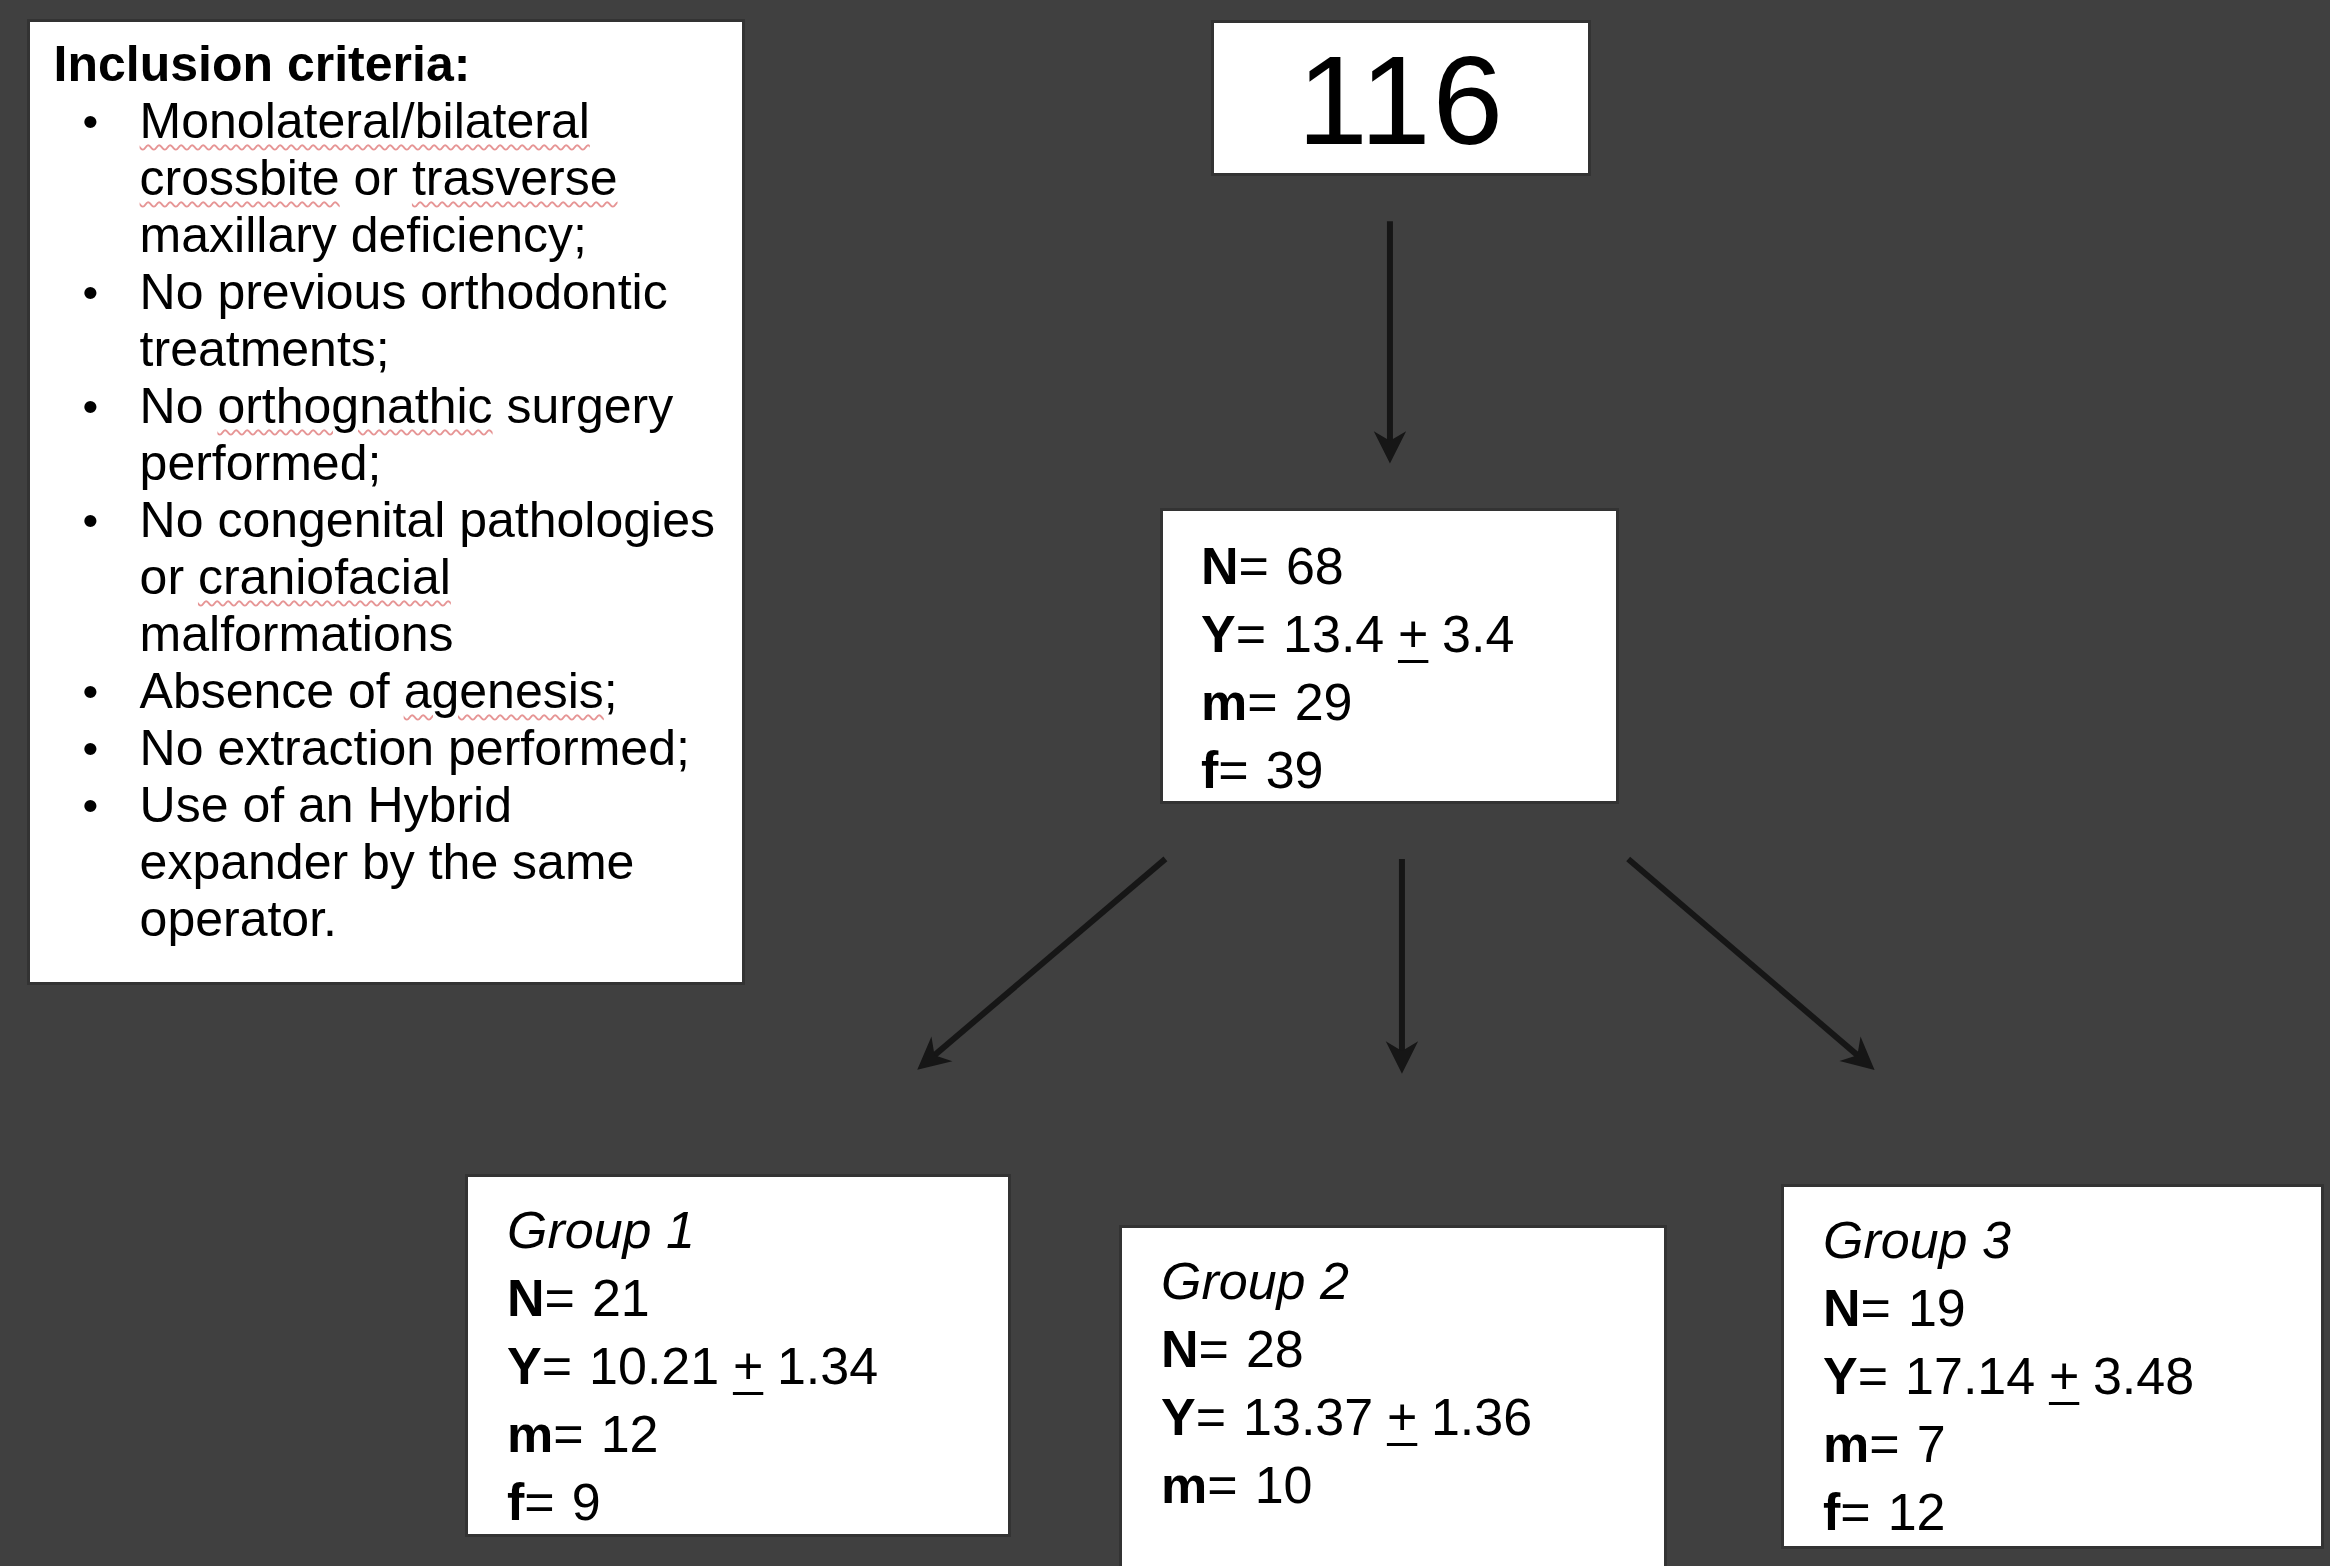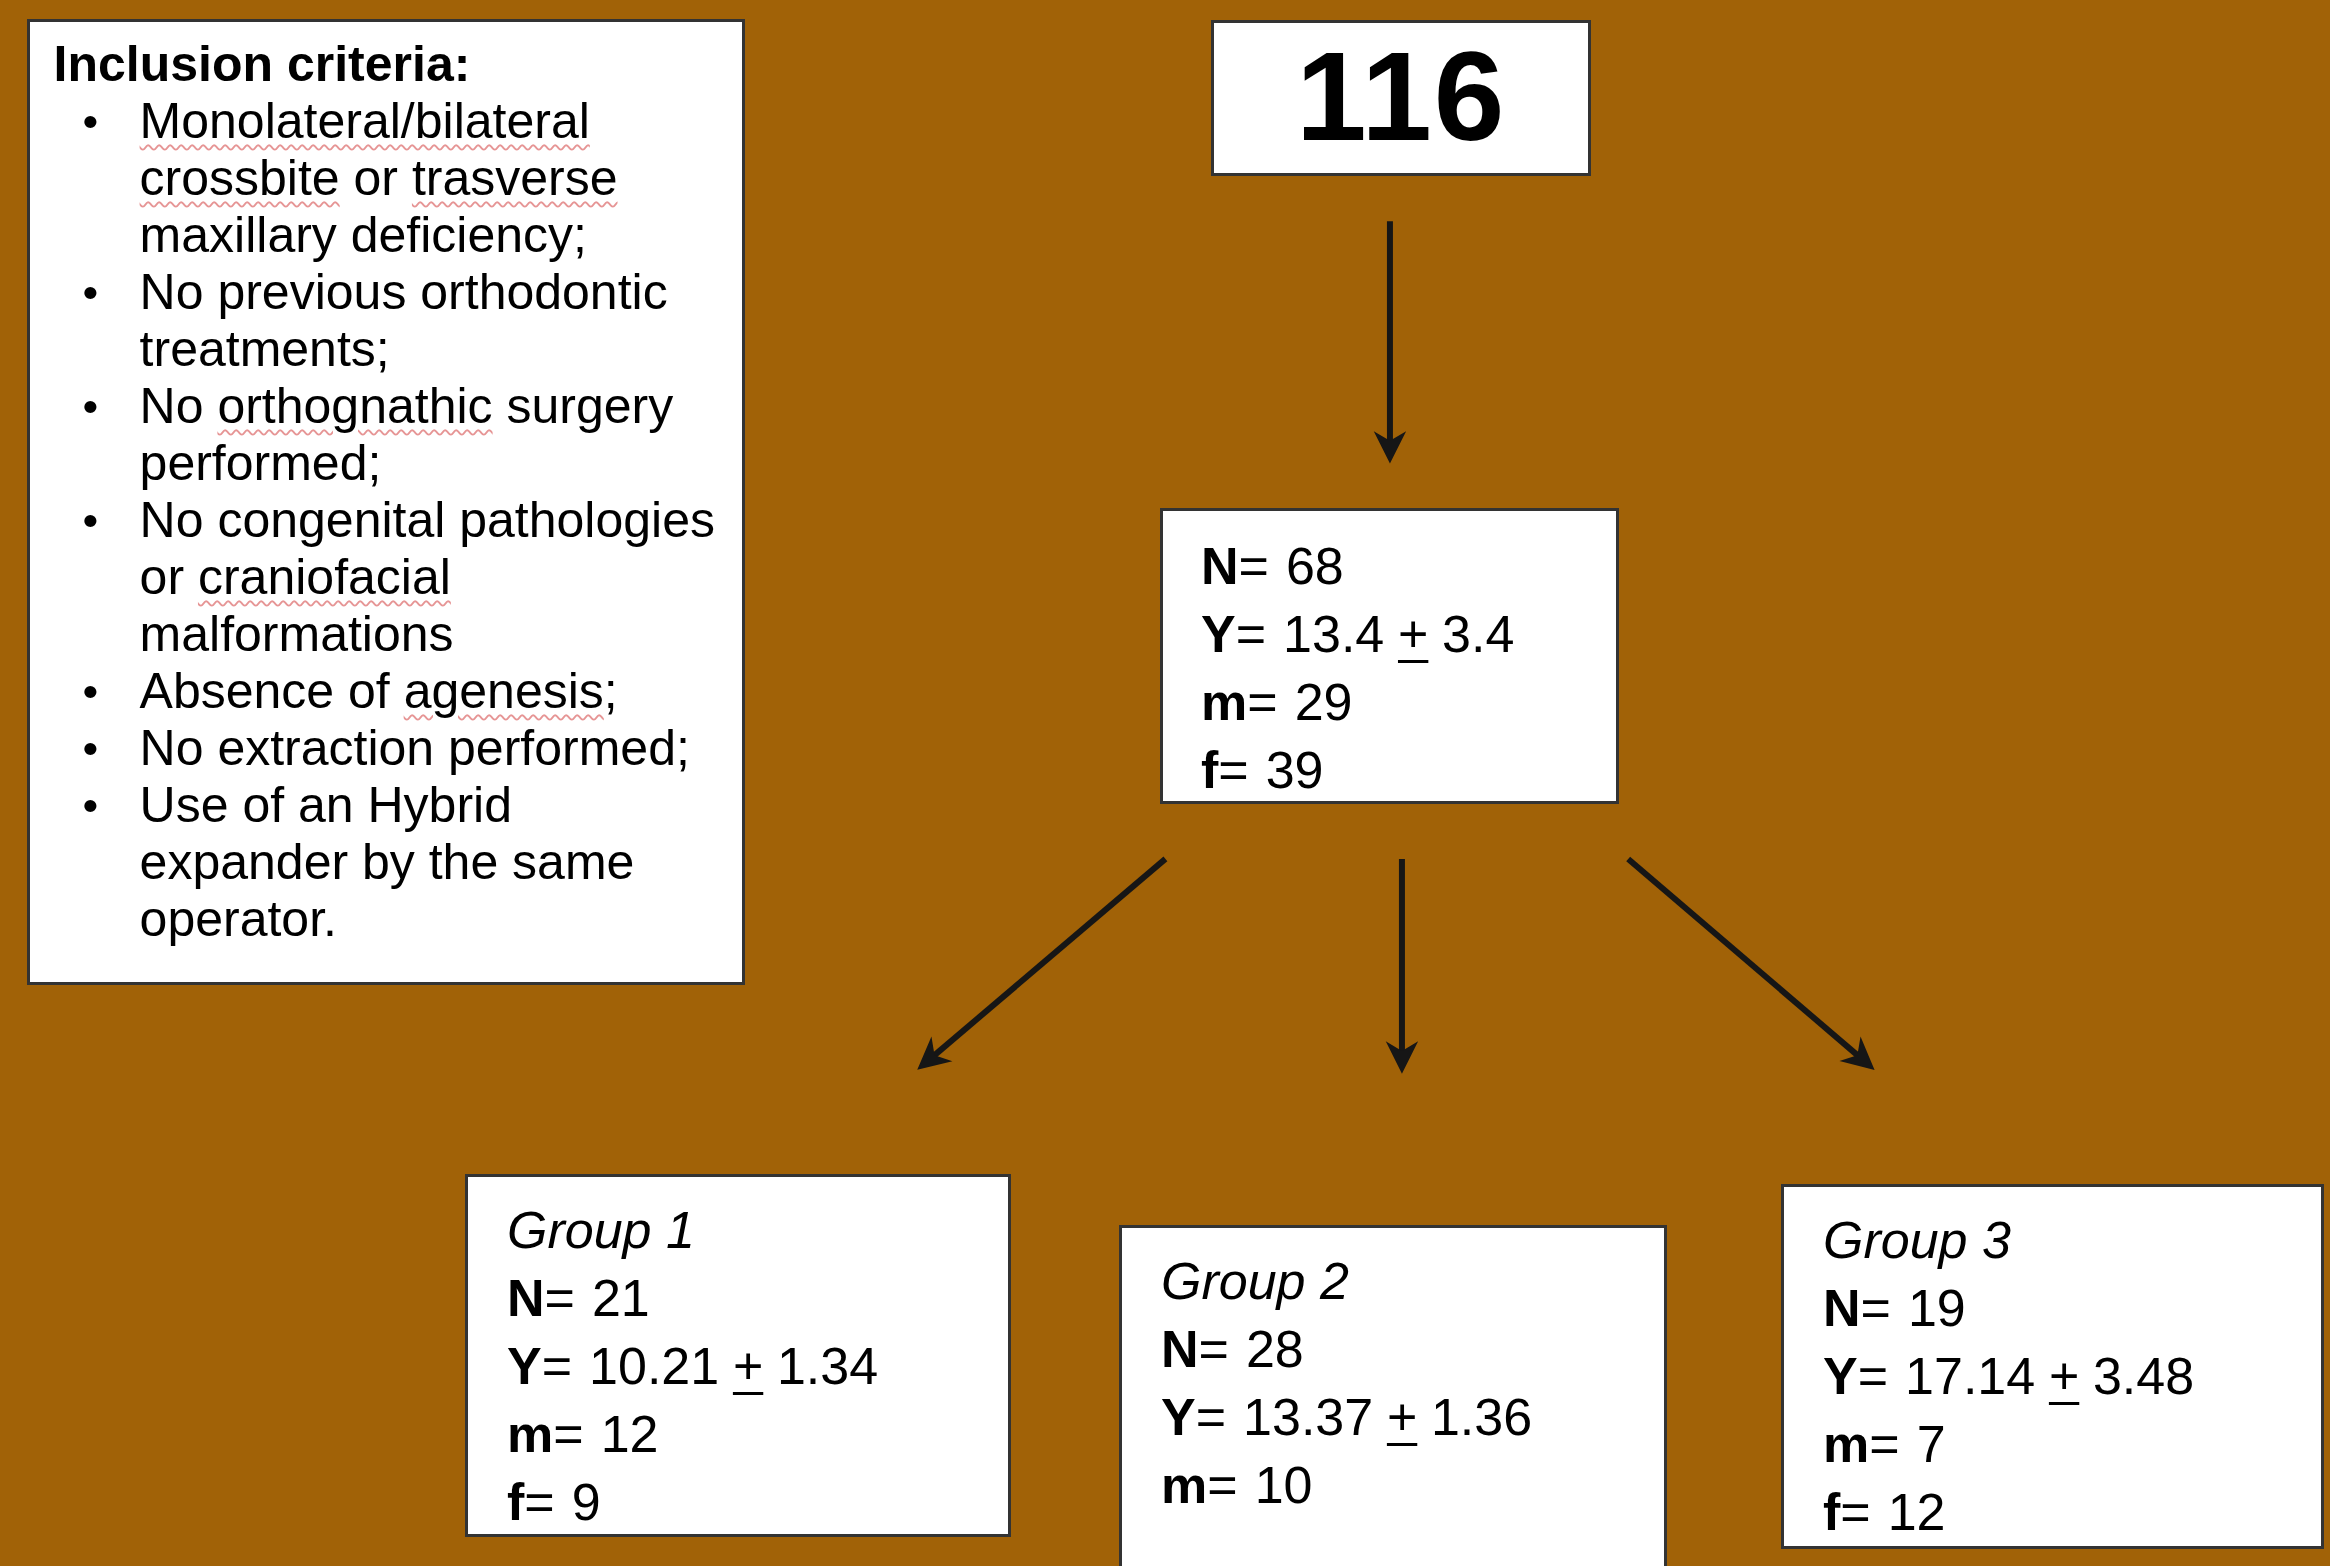--- a/index.html
+++ b/index.html
@@ -1,19 +1,19 @@
 <!DOCTYPE html>
 <html style="font-size:13.7px"><head>
 <meta charset="utf-8">
 <style>
   html,body { margin:0; padding:0; background:#ffffff; }
   #canvas {
     position:relative;
     width:2330px; height:1567px;
-    background:#a16207;
+    background:#404040;
     font-family:"Liberation Sans", sans-serif;
     color:#000000;
     overflow:hidden;
   }
   .box {
     position:absolute;
     border:3.4px solid #333333;
     background:#ffffff;
     box-sizing:border-box;
   }
@@ -38,22 +38,22 @@
     text-decoration-style:wavy;
     text-decoration-color:rgba(214,84,84,0.62);
     text-decoration-thickness:1.7px;
     text-underline-offset:6px;
     margin-top:16px;
   }
 
   
   #box-116 {
     left:1211px; top:20px; width:380px; height:156px;
-    display:flex; align-items:flex-start; justify-content:center;
-    font-size:127px; font-weight:bold; letter-spacing:1.7px;
+    display:flex; align-items:flex-end; justify-content:center;
+    font-size:127px; font-weight:normal; letter-spacing:1.7px;
   }
 
   
   .stat-box { font-size:52px; line-height:68px; }
   #cohort-box { left:1160px; top:508px; width:459px; height:296px; padding:20.6px 5.1px 0 38px; }
   #group1-box { left:465px;  top:1174px; width:546px; height:363px; padding:19px 5.1px 0 39px; }
   #group2-box { left:1119px; top:1225px; width:548px; height:367px; padding:19px 5.1px 0 39px; }
   #group3-box { left:1781px; top:1184px; width:543px; height:365px; padding:19px 10px 0 39px; }
   .gtitle { font-style:italic; }
   .lbl { font-weight:bold; }

